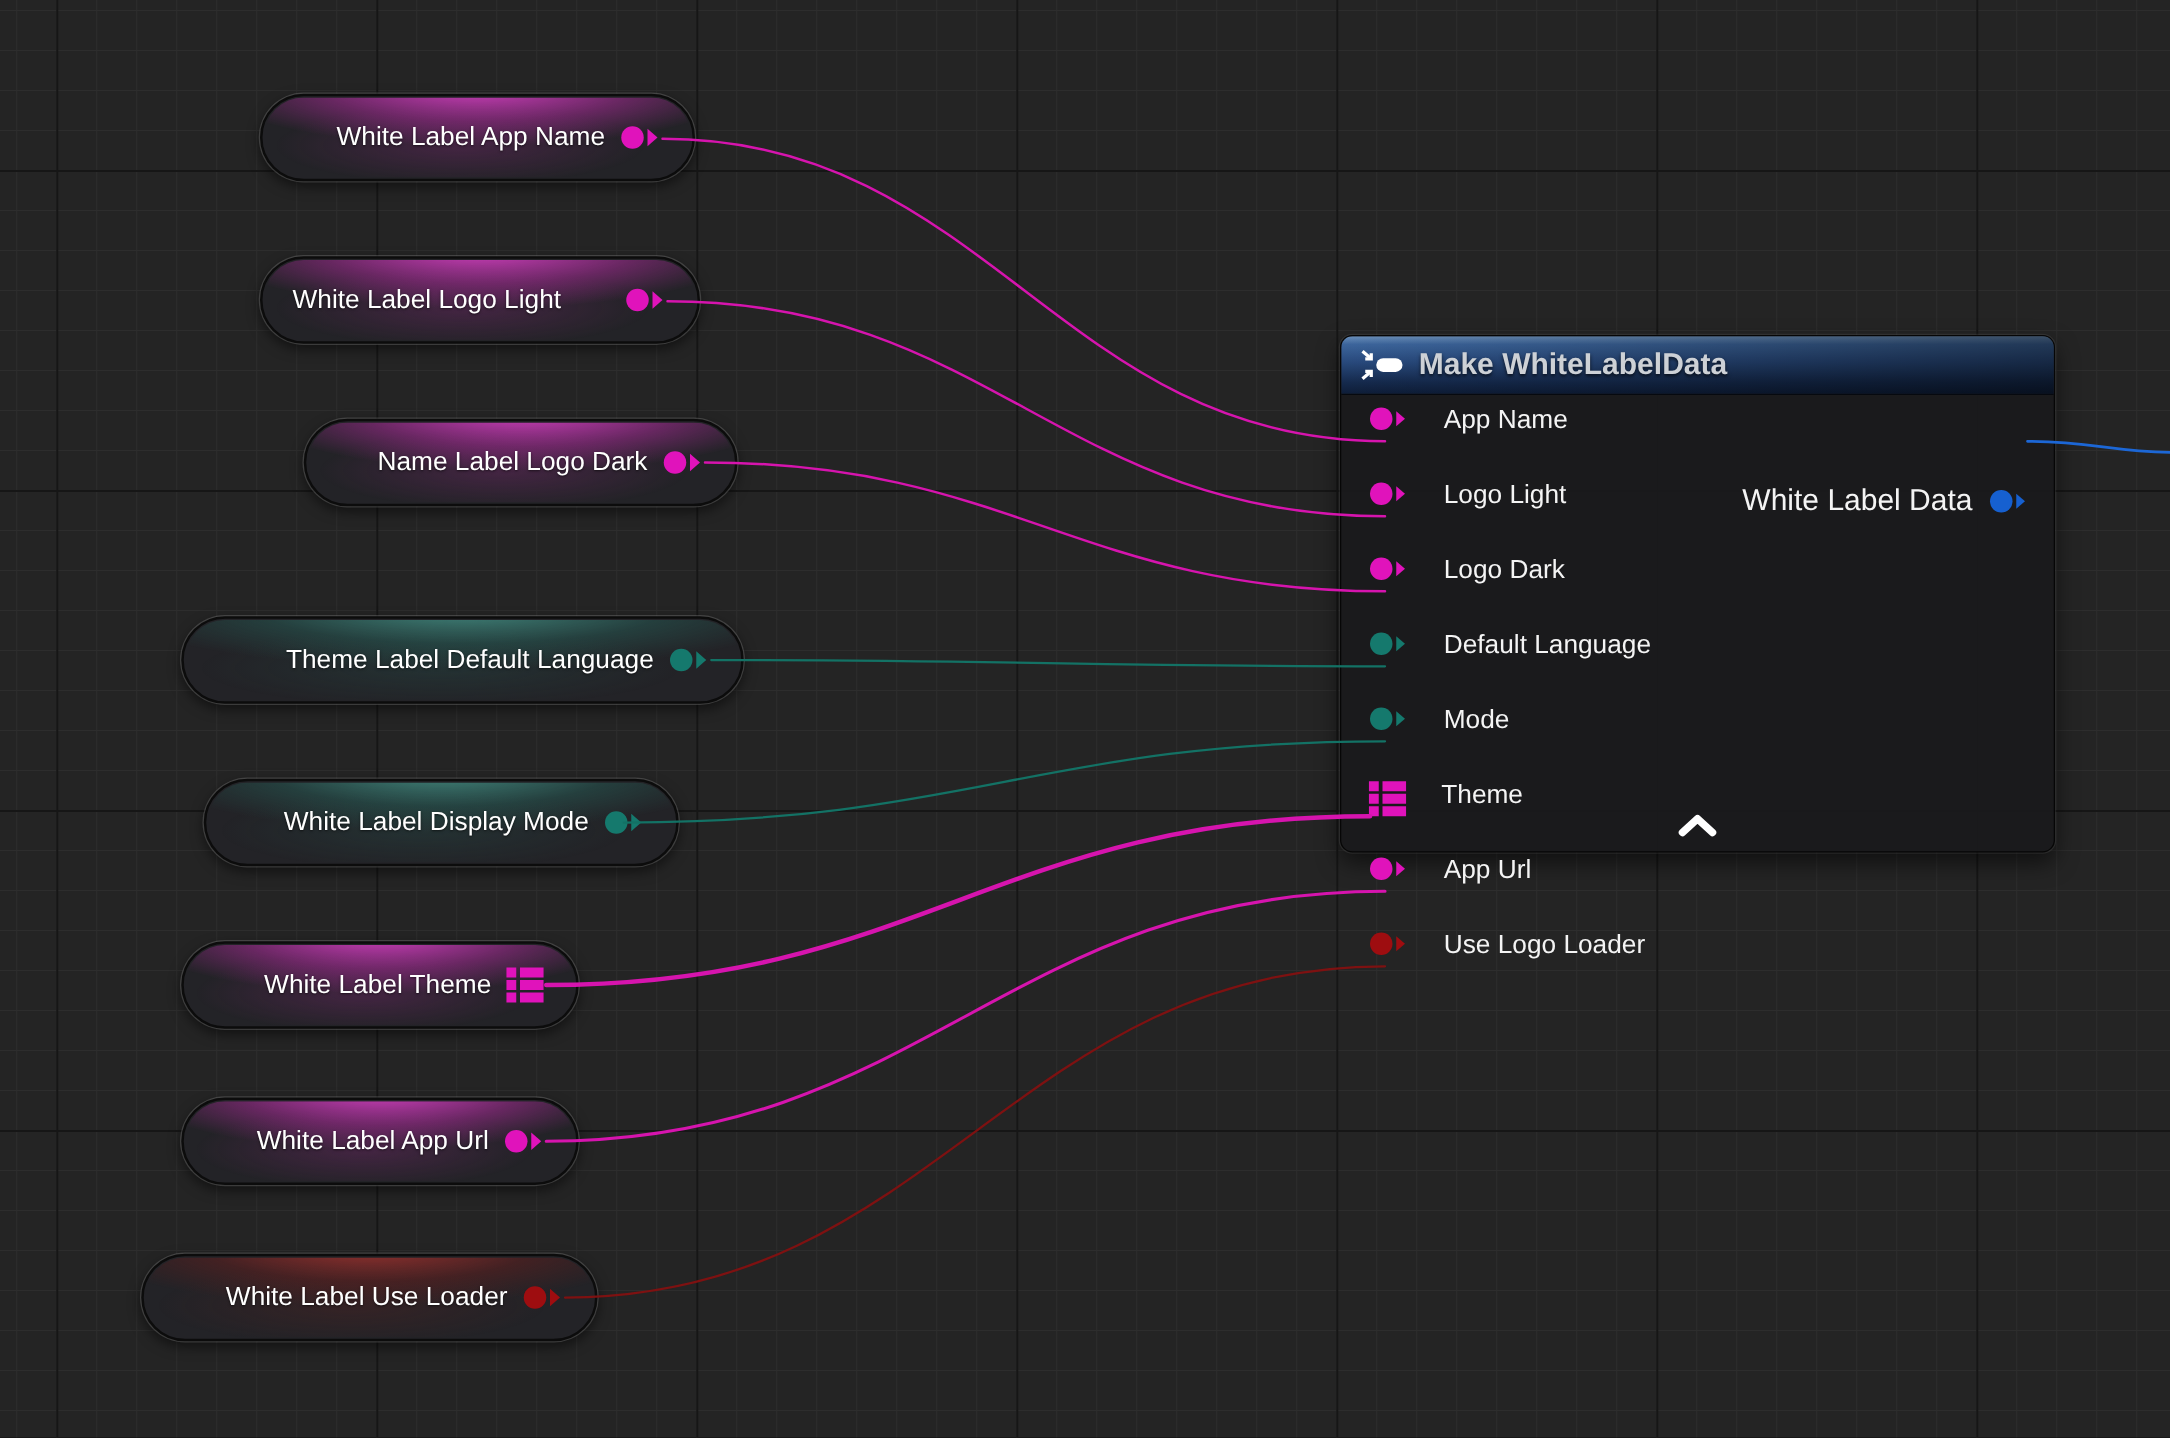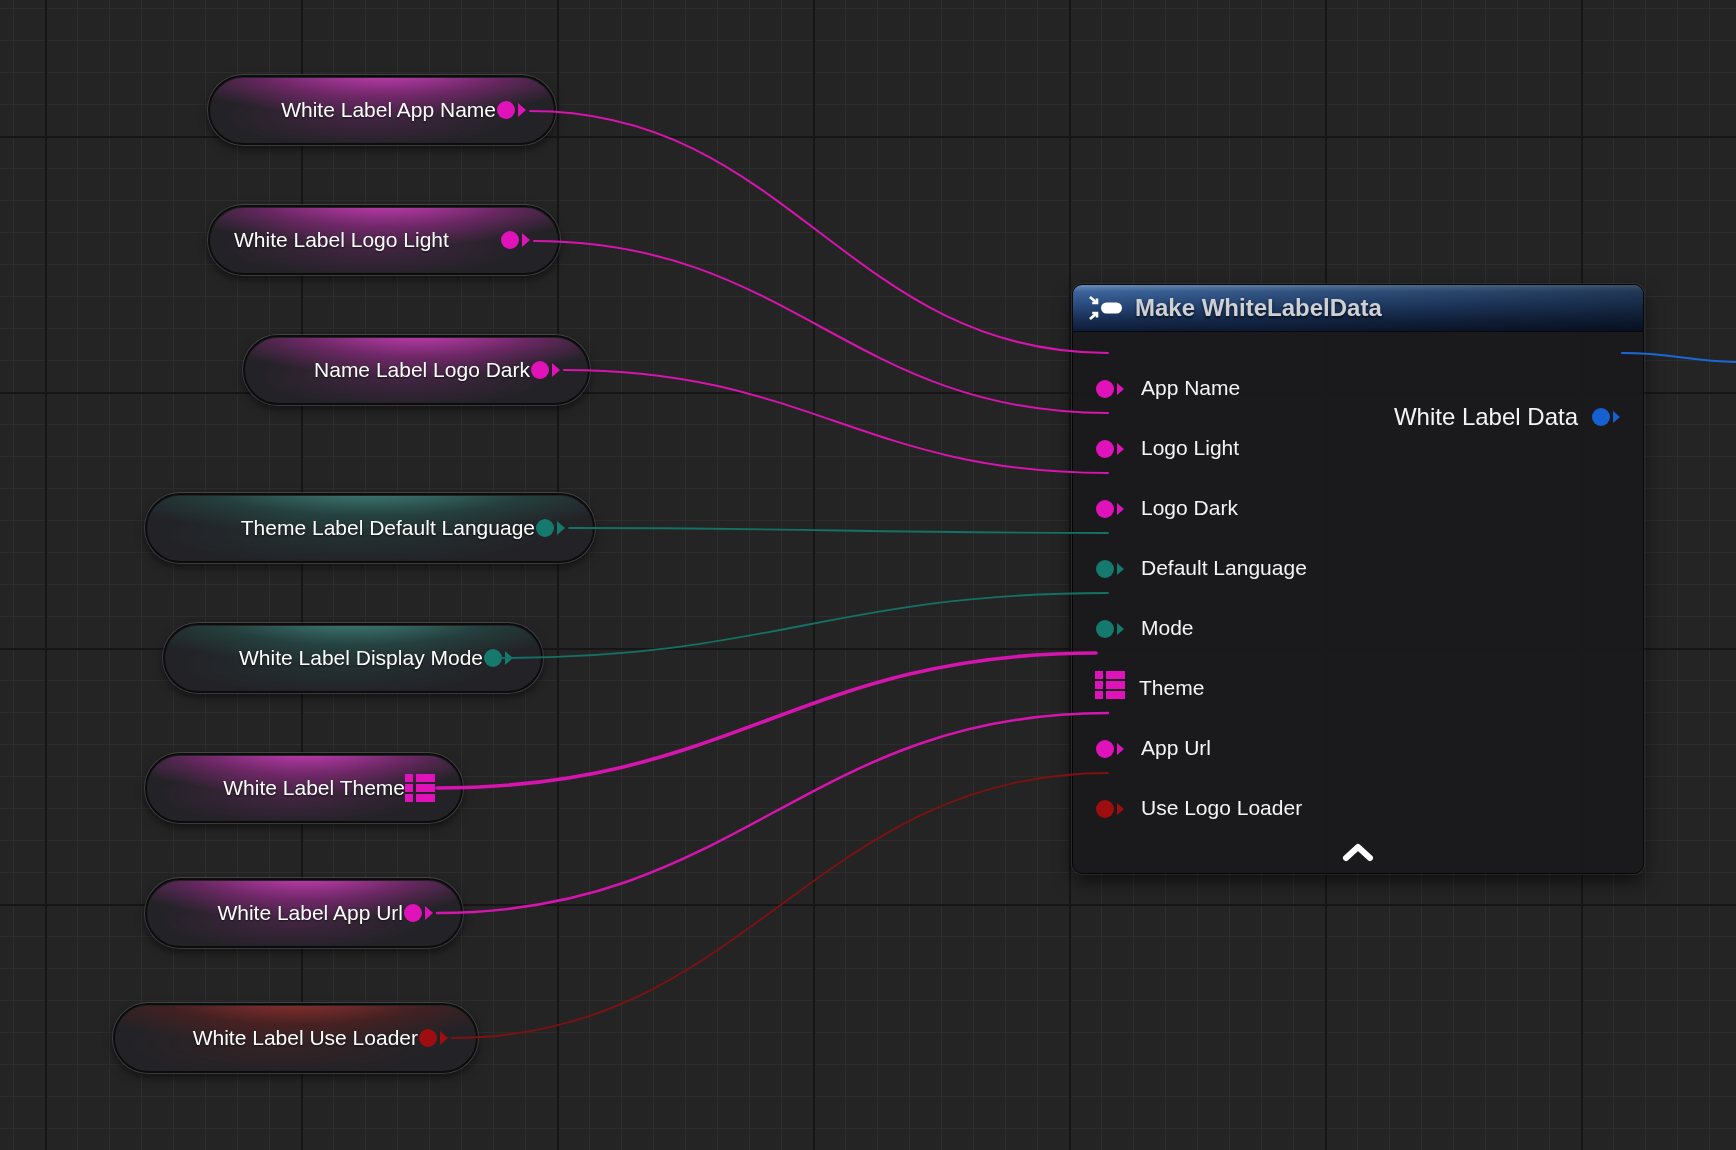--- a/index.html
+++ b/index.html
@@ -23,21 +23,21 @@
   #wires path{fill:none;stroke-linecap:round;}
 
   
   .getter{
     position:absolute;z-index:3;
     height:70px;border-radius:36px;
     background-color:#232327;
     border:2px solid #0c0c0c;
     box-shadow:0 0 0 1px rgba(150,150,150,.30), 0 4px 10px rgba(0,0,0,.55);
     display:flex;align-items:center;justify-content:flex-end;
-    gap:0;padding:0 26px 0 24px;
+    gap:12px;padding:0 26px 0 24px;
     box-sizing:border-box;overflow:hidden;
   }
   .getter::before{
     content:"";position:absolute;inset:1px;border-radius:34px;pointer-events:none;
   }
   .getter.g-string::before{
     background:
       radial-gradient(95% 110% at 50% -12%, rgba(216,64,197,.95) 0%, rgba(190,45,170,.45) 38%, rgba(35,35,39,0) 66%),
       radial-gradient(62% 70% at 46% 60%, rgba(190,45,170,.22) 0%, rgba(35,35,39,0) 70%);
   }
@@ -59,42 +59,42 @@
 
   
   .c-string{fill:#E013BB;}
   .c-enum{fill:#15796D;}
   .c-bool{fill:#9E0D10;}
   .c-struct{fill:#1660D0;}
 
   
   #make-node{
     position:absolute;z-index:3;
-    left:1072px;top:284px;width:572px;height:590px;
+    left:1072px;top:268px;width:572px;height:414px;
     background:rgba(26,26,28,.96);
     border:1px solid #060606;border-radius:10px;
     box-shadow:0 0 0 1px rgba(120,120,120,.18), 0 8px 18px rgba(0,0,0,.55);
     box-sizing:border-box;
   }
   #make-header{
     height:47px;border-radius:9px 9px 0 0;
     background:
       linear-gradient(90deg, rgba(0,0,0,0) 0%, rgba(0,0,0,.45) 100%),
       linear-gradient(180deg,#6a8fba 0%,#3c659c 14%,#28497c 45%,#152a4d 80%,#0e1d38 100%);
     border-bottom:1px solid #06090f;
     display:flex;align-items:center;gap:12px;padding:0 14px;
     box-sizing:border-box;
   }
   #make-title{
     color:#cdd1d6;font-size:24px;font-weight:bold;white-space:nowrap;
     text-shadow:0 2px 3px rgba(0,0,0,.7);
   }
   #make-pins{padding-top:8px;position:relative;}
   .pin-row{
-    height:60px;display:flex;align-items:flex-end;gap:14px;padding-left:22px;
+    height:60px;display:flex;align-items:flex-start;gap:28px;padding-left:22px;
   }
   .pin-row .plabel{color:#f4f4f4;font-size:21px;white-space:nowrap;}
   .pin-row svg{flex:0 0 auto;}
   #output-row{
     position:absolute;top:55px;right:20px;height:60px;
     display:flex;align-items:center;gap:13px;
   }
   #output-row .plabel{color:#f4f4f4;font-size:24px;white-space:nowrap;}
   #collapse-btn{
     position:absolute;left:50%;bottom:10px;transform:translateX(-50%);

